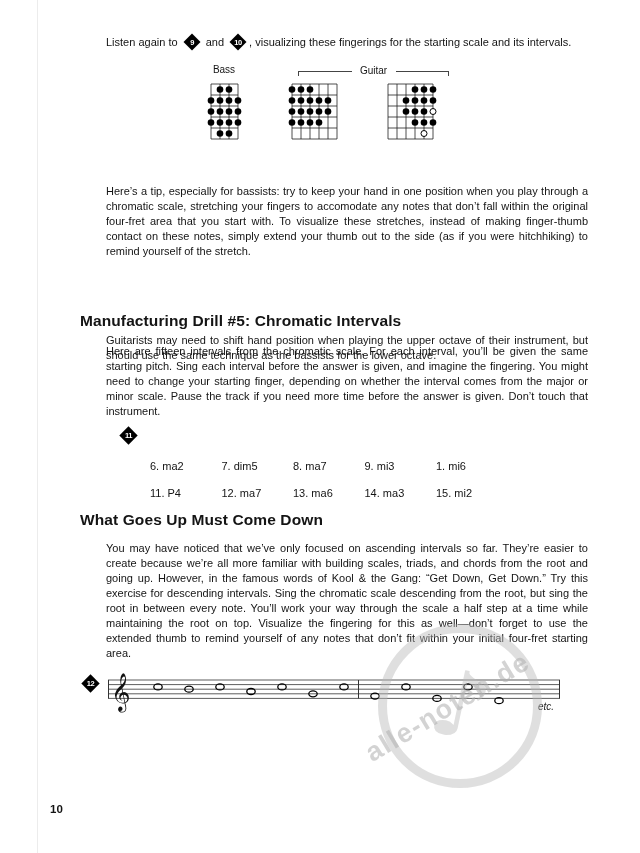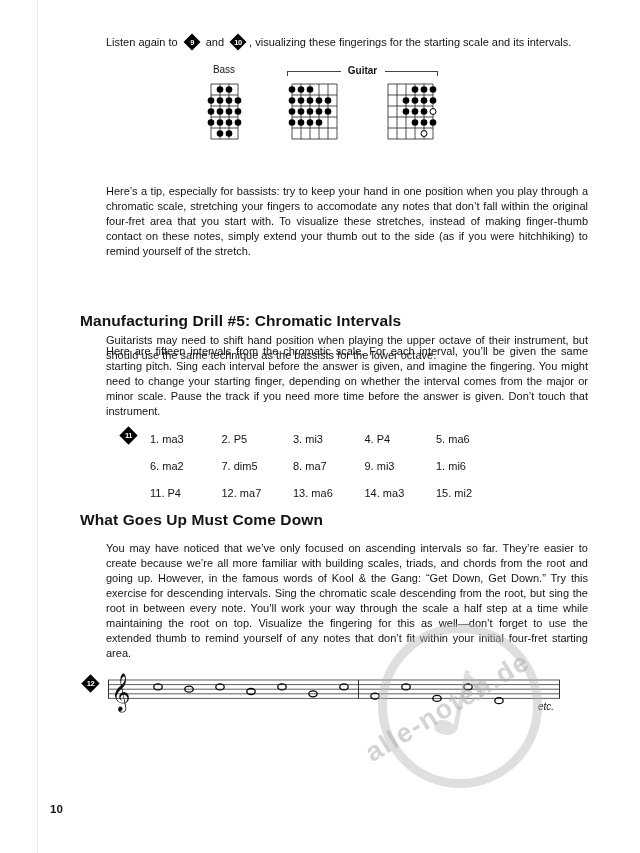--- a/index.html
+++ b/index.html
@@ -39,21 +39,21 @@
 <div class="page">
 
   <div class="abs edge-line"></div>
 
   <div class="abs para" style="left:80px;top:35px;width:482px;text-align:left;">
     <span>Listen again to </span><span class="diamond"><span class="num">9</span></span><span> and </span><span class="diamond"><span class="num">10</span></span><span>, visualizing these fingerings for the starting scale and its intervals.</span>
   </div>
 
   <div class="abs diagram-label" style="left:204px;top:64px;width:40px;">Bass</div>
 
-  <div class="abs bracket" style="left:287px;top:64px;width:151px;font-weight:bold;">
+  <div class="abs bracket" style="left:298px;top:64px;width:151px;">
     <div class="bline"></div>
     <div class="tick l"></div>
     <div class="tick r"></div>
     <span class="blabel">Guitar</span>
   </div>
 
   <div class="abs" style="left:206px;top:80px;"><svg width="37" height="63" viewBox="-5 -4 37 63" xmlns="http://www.w3.org/2000/svg">
         <line x1="0" y1="0" x2="0" y2="55" stroke="#222" stroke-width="0.8"></line>
         <line x1="9" y1="0" x2="9" y2="55" stroke="#222" stroke-width="0.8"></line>
         <line x1="18" y1="0" x2="18" y2="55" stroke="#222" stroke-width="0.8"></line>
@@ -147,23 +147,20 @@
   <div class="abs para" style="left:80px;top:285px;width:482px;margin-top:48px;">Guitarists may need to shift hand position when playing the upper octave of their instrument, but should use the same technique as the bassists for the lower octave.</div>
 
   <h2 class="head abs" style="left:80px;top:312px;">Manufacturing Drill #5: Chromatic Intervals</h2>
 
   <div class="abs para" style="left:80px;top:344px;width:482px;">Here are fifteen intervals from the chromatic scale. For each interval, you’ll be given the same starting pitch. Sing each interval before the answer is given, and imagine the fingering. You might need to change your starting finger, depending on whether the interval comes from the major or minor scale. Pause the track if you need more time before the answer is given. Don’t touch that instrument.</div>
 
   <span class="diamond lone" style="left:122px;top:429px;">
       <span class="num">11</span>
     </span>
 
-  <div class="abs int-row" style="top:429px;">
-    <span>1. ma3</span><span>2. P5</span><span>3. mi3</span><span>4. P4</span><span>5. ma6</span>
-  </div>
   <div class="abs int-row" style="top:456px;">
     <span>6. ma2</span><span>7. dim5</span><span>8. ma7</span><span>9. mi3</span><span>1. mi6</span>
   </div>
   <div class="abs int-row" style="top:483px;">
     <span>11. P4</span><span>12. ma7</span><span>13. ma6</span><span>14. ma3</span><span>15. mi2</span>
   </div>
 
   <h2 class="head abs" style="left:80px;top:511px;">What Goes Up Must Come Down</h2>
 
   <div class="abs para" style="left:80px;top:541px;width:482px;">You may have noticed that we’ve only focused on ascending intervals so far. They’re easier to create because we’re all more familiar with building scales, triads, and chords from the root and going up. However, in the famous words of Kool &amp; the Gang: “Get Down, Get Down.” Try this exercise for descending intervals. Sing the chromatic scale descending from the root, but sing the root in between every note. You’ll work your way through the scale a half step at a time while maintaining the root on top. Visualize the fingering for this as well—don’t forget to use the extended thumb to remind yourself of any notes that don’t fit within your initial four-fret starting area.</div>

